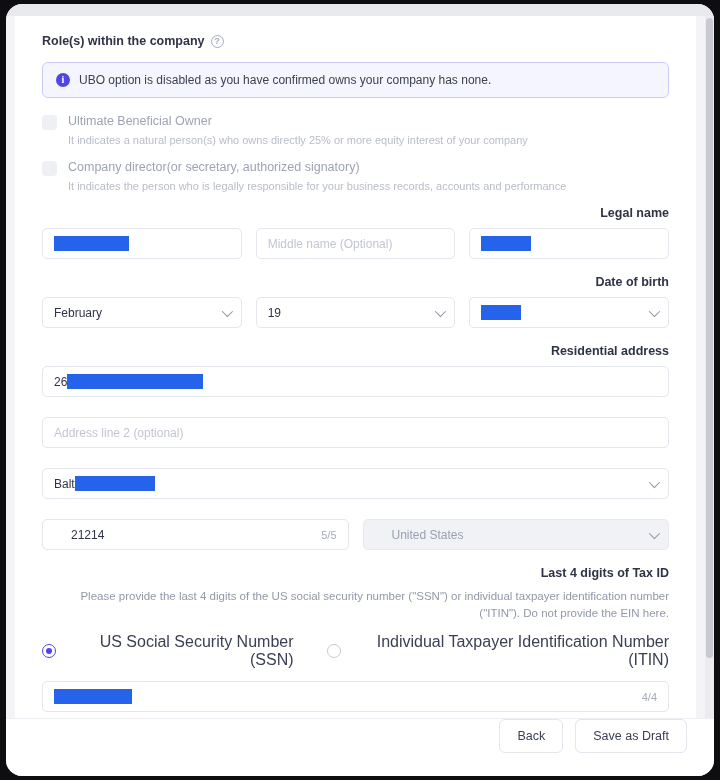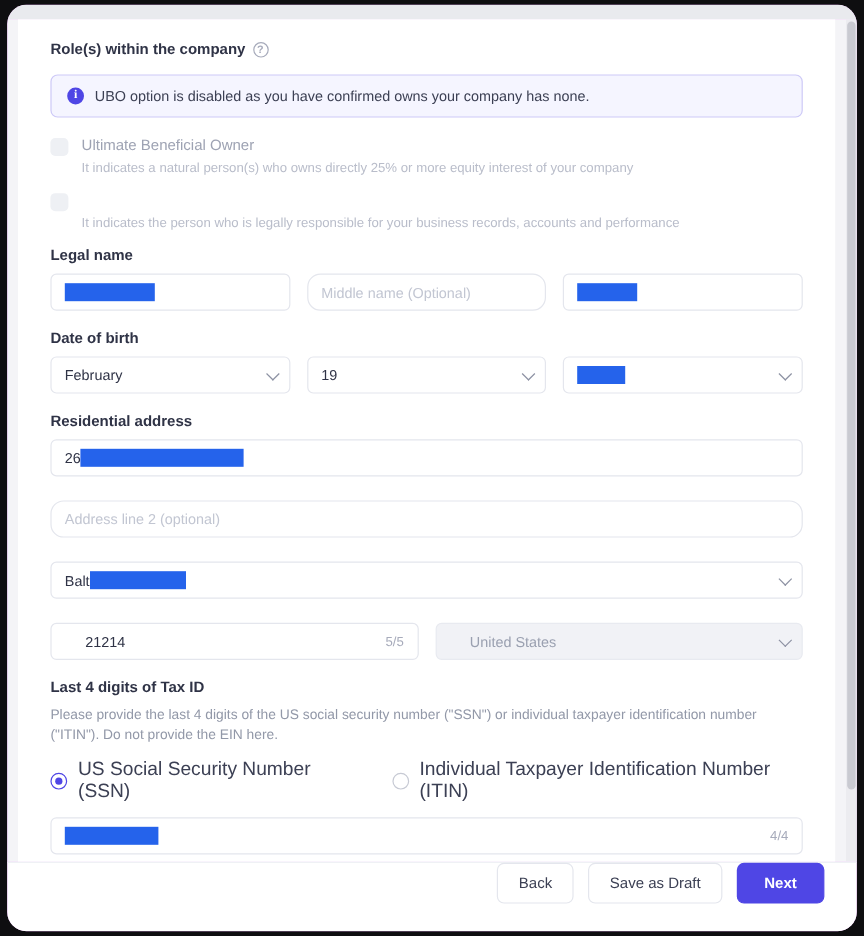--- a/index.html
+++ b/index.html
@@ -150,41 +150,41 @@
     margin: 2px 0 14px 26px;
   }
 
   
   .field-label {
     font-size: 12.5px;
     font-weight: 700;
     color: #2f3346;
     margin-bottom: 8px;
   }
-  .group { margin-bottom: 16px; }
+  .group { margin-bottom: 16px; text-align: right; }
 
   .row3 {
     display: flex;
     gap: 14px;
   }
   .row3 > * { flex: 1 1 0; }
 
   .input {
     position: relative;
     height: 31px;
     border: 1px solid #e4e6ed;
     border-radius: 5px;
     background: #fff;
     display: flex;
     align-items: center;
     padding: 0 11px;
     font-size: 12px;
     color: #2f3346;
   }
-  .input.ph { color: #c2c6d2; border-radius: 11px; }
+  .input.ph { color: #c2c6d2; }
   .input.disabled {
     background: #f1f2f6;
     border-color: #e8eaf0;
     color: #9aa0b0;
   }
 
   .counter {
     position: absolute;
     right: 11px;
     font-size: 11px;
@@ -326,20 +326,21 @@
       </div>
 
       <div class="check-row">
         <span class="checkbox"></span>
         <span class="check-label">Ultimate Beneficial Owner</span>
       </div>
       <div class="check-help">It indicates a natural person(s) who owns directly 25% or more equity interest of your company</div>
 
       <div class="check-row">
         <span class="checkbox"></span>
+        <span class="check-label">Company director(or secretary, authorized signatory)</span>
       </div>
       <div class="check-help">It indicates the person who is legally responsible for your business records, accounts and performance</div>
 
       <div class="group">
         <div class="field-label">Legal name</div>
         <div class="row3">
           <div class="input">
             <span class="redact" style="width:75px"></span>
           </div>
           <div class="input ph">Middle name (Optional)</div>
@@ -417,16 +418,15 @@
 
     <div class="scrollbar-track">
       <div class="scrollbar-thumb"></div>
     </div>
 
   </div>
 
   <div class="footer">
     <button class="btn">Back</button>
     <button class="btn">Save as Draft</button>
-    <button class="btn primary">Next</button>
   </div>
 
 </div>
 
 </body></html>

